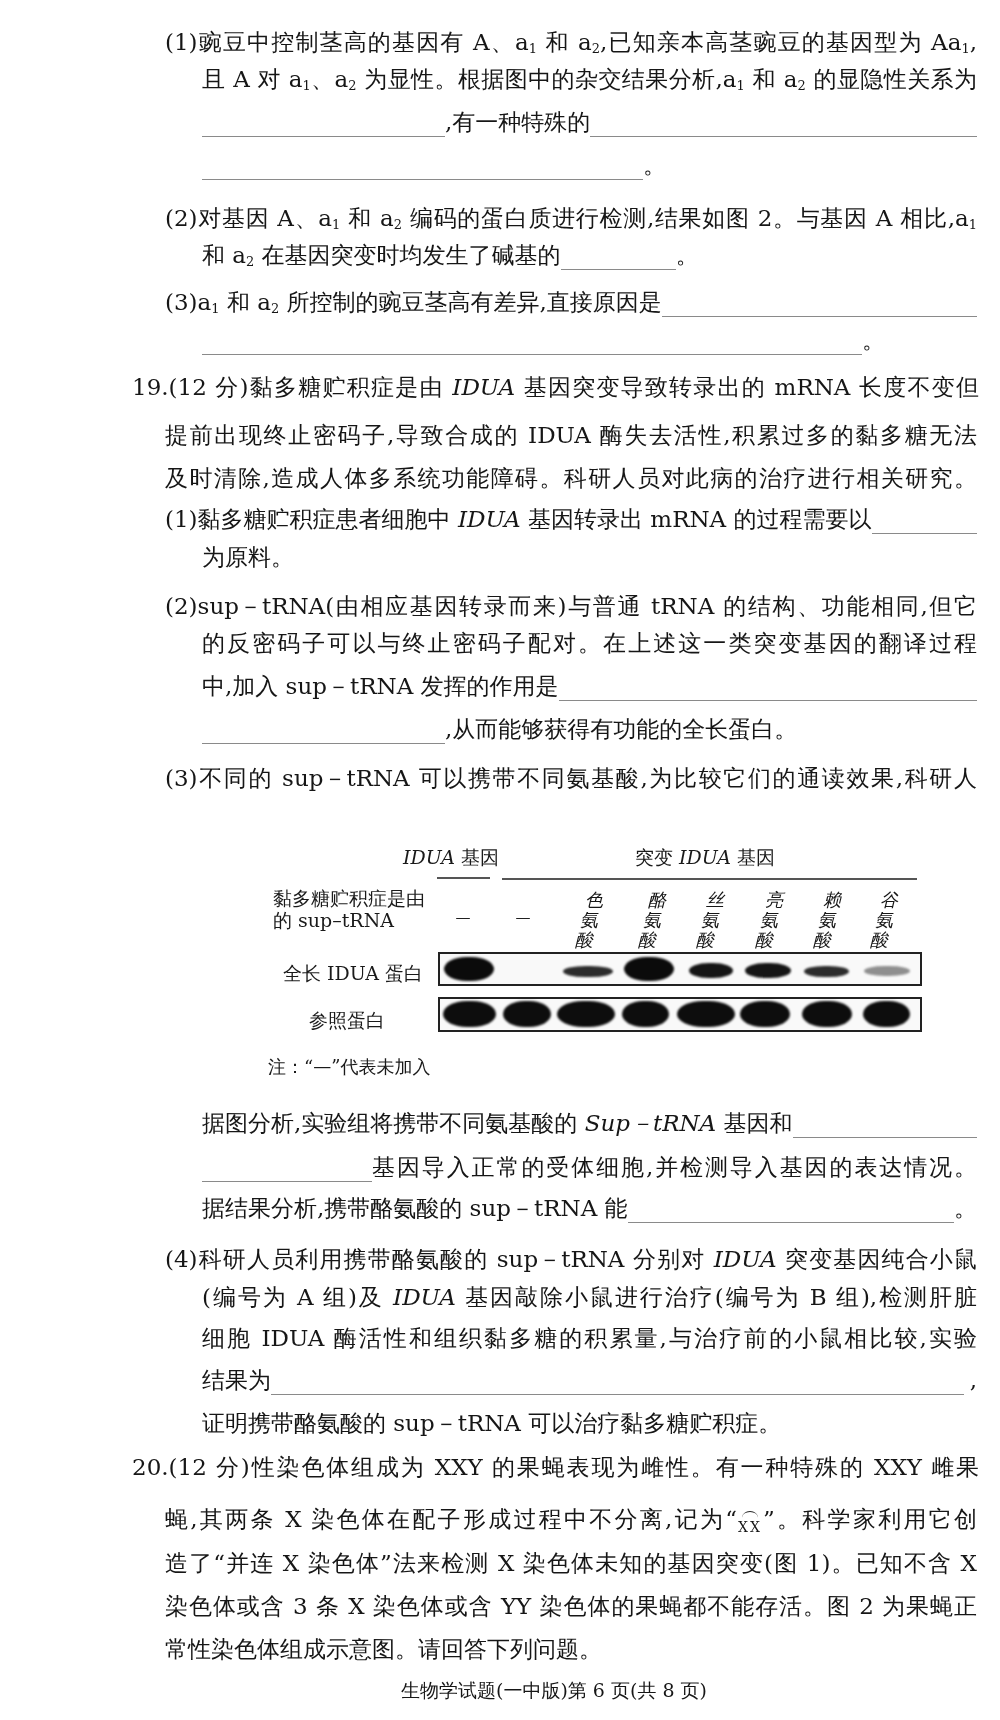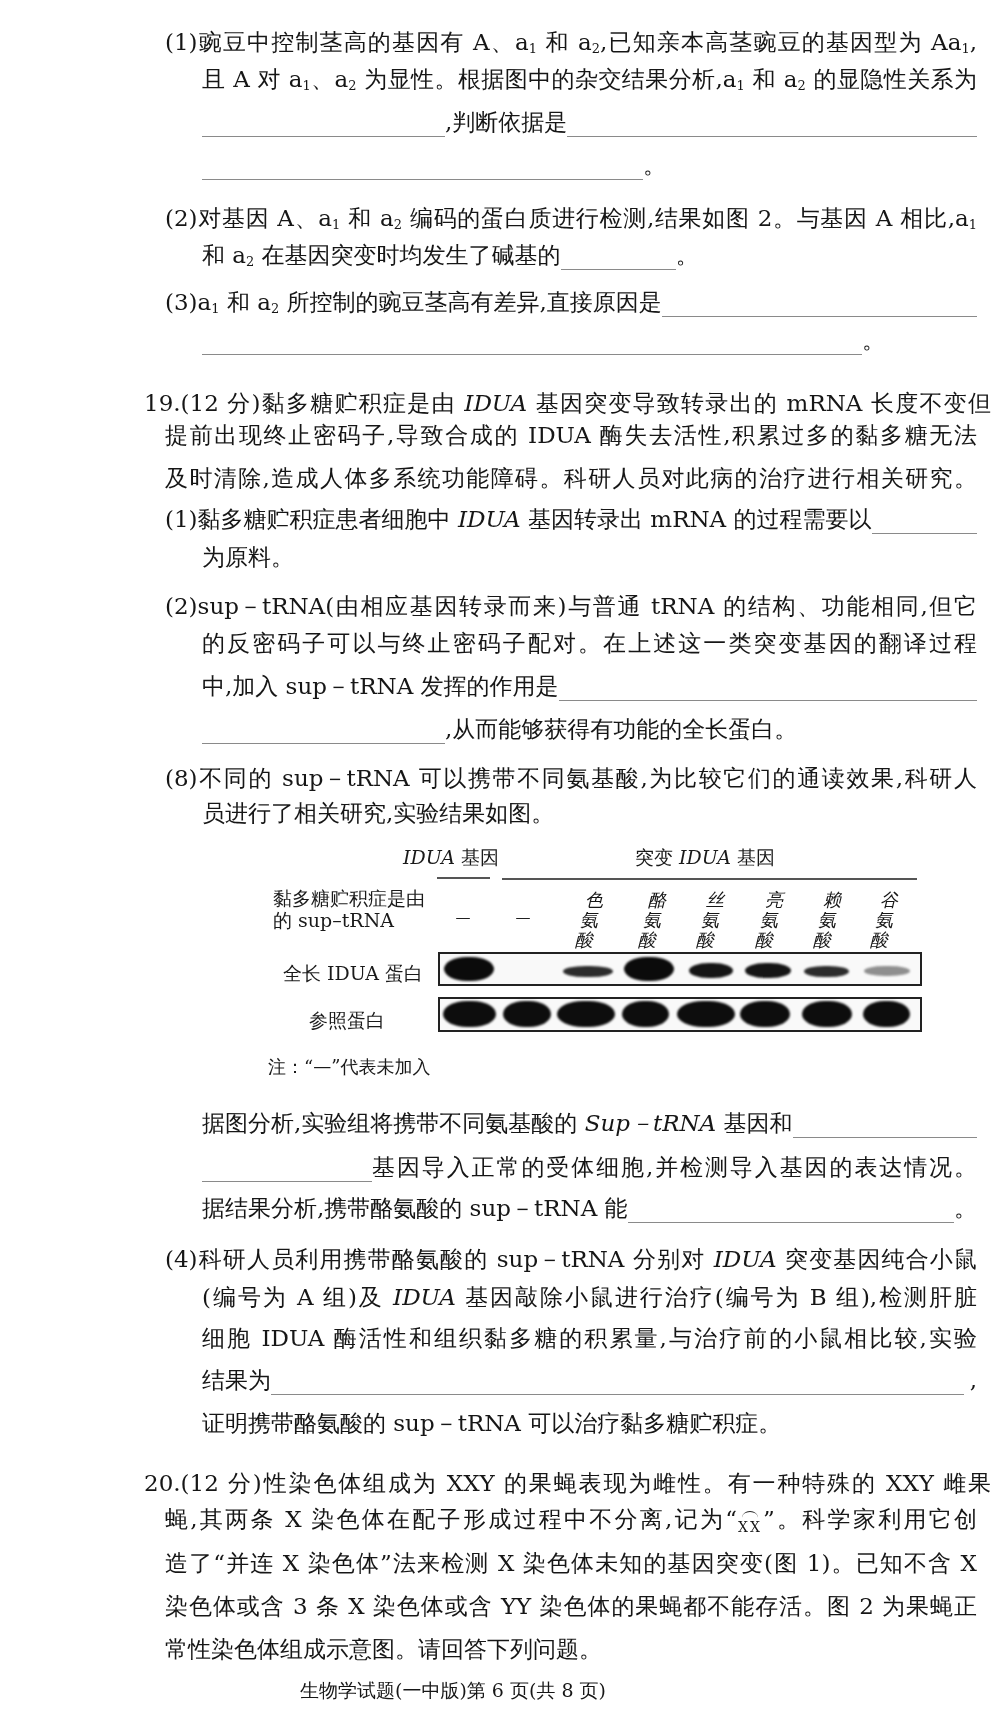--- a/index.html
+++ b/index.html
@@ -2,21 +2,21 @@
 <html><head>
 <meta charset="utf-8">
 <style>
 *{box-sizing:border-box;}
 html,body{margin:0;padding:0;background:#ffffff;}
 #page{position:relative;width:1000px;height:1720px;overflow:hidden;background:#ffffff;color:#161616;
   font-family:"DejaVu Serif","Liberation Serif",serif;font-size:23px;}
 .ln{position:absolute;height:30px;line-height:30px;white-space:nowrap;}
 .w165{left:165px;width:812px;margin-top:6px;}
 .w202{left:202px;width:775px;}
-.w130{left:144px;width:847px;margin-top:16px;}
+.w130{left:132px;width:847px;}
 .j{text-align:justify;text-align-last:justify;}
 .fx{display:flex;align-items:flex-end;}
 .fx > span{flex:none;}
 .fx > .grow{flex:1 1 auto;}
 .bl{display:block;height:29px;border-bottom:1.5px solid #8a8a8a;}
 .tx{display:block;line-height:30px;}
 .tx.jg{text-align:justify;text-align-last:justify;}
 sub{font-size:13px;vertical-align:-3px;line-height:0;}
 .it{font-style:italic;}
 .xx{display:inline-block;position:relative;font-size:14px;line-height:14px;vertical-align:-5px;padding:0 1px;}
@@ -40,21 +40,21 @@
 <body>
 
 <div id="page">
 
   <div class="ln w165 j" style="top:21px"><span>(1)豌豆中控制茎高的基因有 A、a</span><sub>1</sub><span> 和 a</span><sub>2</sub><span>,已知亲本高茎豌豆的基因型为 Aa</span><sub>1</sub><span>,</span></div>
 
   <div class="ln w202 j" style="top:64px"><span>且 A 对 a</span><sub>1</sub><span>、a</span><sub>2</sub><span> 为显性。根据图中的杂交结果分析,a</span><sub>1</sub><span> 和 a</span><sub>2</sub><span> 的显隐性关系为</span></div>
 
   <div class="ln w202 fx" style="top:107px">
     <span class="bl" style="width:243px"></span>
-    <span class="tx">,判断依据是</span>
+    <span class="tx">,有一种特殊的</span>
     <span class="bl grow"></span>
   </div>
 
   <div class="ln w202 fx" style="top:150px">
     <span class="bl" style="width:441px"></span>
     <span class="tx">。</span>
   </div>
 
   <div class="ln w165 j" style="top:197px"><span>(2)对基因 A、a</span><sub>1</sub><span> 和 a</span><sub>2</sub><span> 编码的蛋白质进行检测,结果如图 2。与基因 A 相比,a</span><sub>1</sub></div>
 
@@ -88,22 +88,21 @@
   <div class="ln w202 j" style="top:628px">的反密码子可以与终止密码子配对。在上述这一类突变基因的翻译过程</div>
   <div class="ln w202 fx" style="top:714px">
     <span class="bl" style="width:243px"></span>
     <span class="tx">,从而能够获得有功能的全长蛋白。</span>
   </div>
   <div class="ln w202 fx" style="top:671px">
     <span class="tx">中,加入 sup－tRNA 发挥的作用是</span>
     <span class="bl grow"></span>
   </div>
 
-  <div class="ln w165 j" style="top:757px">(8)不同的 sup－tRNA 可以携带不同氨基酸,为比较它们的通读效果,科研人</div>
-  <div class="ln w202" style="top:798px">员进行了相关研究,实验结果如图。</div>
+  <div class="ln w165 j" style="top:757px">(3)不同的 sup－tRNA 可以携带不同氨基酸,为比较它们的通读效果,科研人</div>
 
   <div class="fig" style="left:403px;top:846px"><span class="it">IDUA</span><span> 基因</span></div>
   <div class="hline" style="left:437px;top:877px;width:53px"></div>
 
   <div class="fig" style="left:635px;top:846px"><span>突变 </span><span class="it">IDUA</span><span> 基因</span></div>
   <div class="hline" style="left:502px;top:878px;width:415px"></div>
 
   <div class="fig" style="left:273px;top:887px">黏多糖贮积症是由</div>
   <div class="fig" style="left:273px;top:909px">的 sup–tRNA</div>
 
@@ -190,14 +189,14 @@
     <span class="tx" style="padding-left:6px">,</span>
   </div>
   <div class="ln w202" style="top:1408px">证明携带酪氨酸的 sup－tRNA 可以治疗黏多糖贮积症。</div>
 
   <div class="ln w130 j" style="top:1452px">20.(12 分)性染色体组成为 XXY 的果蝇表现为雌性。有一种特殊的 XXY 雌果</div>
   <div class="ln w165 j" style="top:1498px"><span>蝇,其两条 X 染色体在配子形成过程中不分离,记为“</span><span class="xx"><span>X</span><span>X</span></span><span>”。科学家利用它创</span></div>
   <div class="ln w165 j" style="top:1542px">造了“并连 X 染色体”法来检测 X 染色体未知的基因突变(图 1)。已知不含 X</div>
   <div class="ln w165 j" style="top:1585px">染色体或含 3 条 X 染色体或含 YY 染色体的果蝇都不能存活。图 2 为果蝇正</div>
   <div class="ln w165" style="top:1628px">常性染色体组成示意图。请回答下列问题。</div>
 
-  <div class="ln" style="top:1675px;left:300px;width:508px;text-align:left;font-size:19px">生物学试题(一中版)第 6 页(共 8 页)</div>
+  <div class="ln" style="top:1675px;left:300px;width:508px;text-align:center;font-size:19px">生物学试题(一中版)第 6 页(共 8 页)</div>
 </div>
 
 </body></html>

